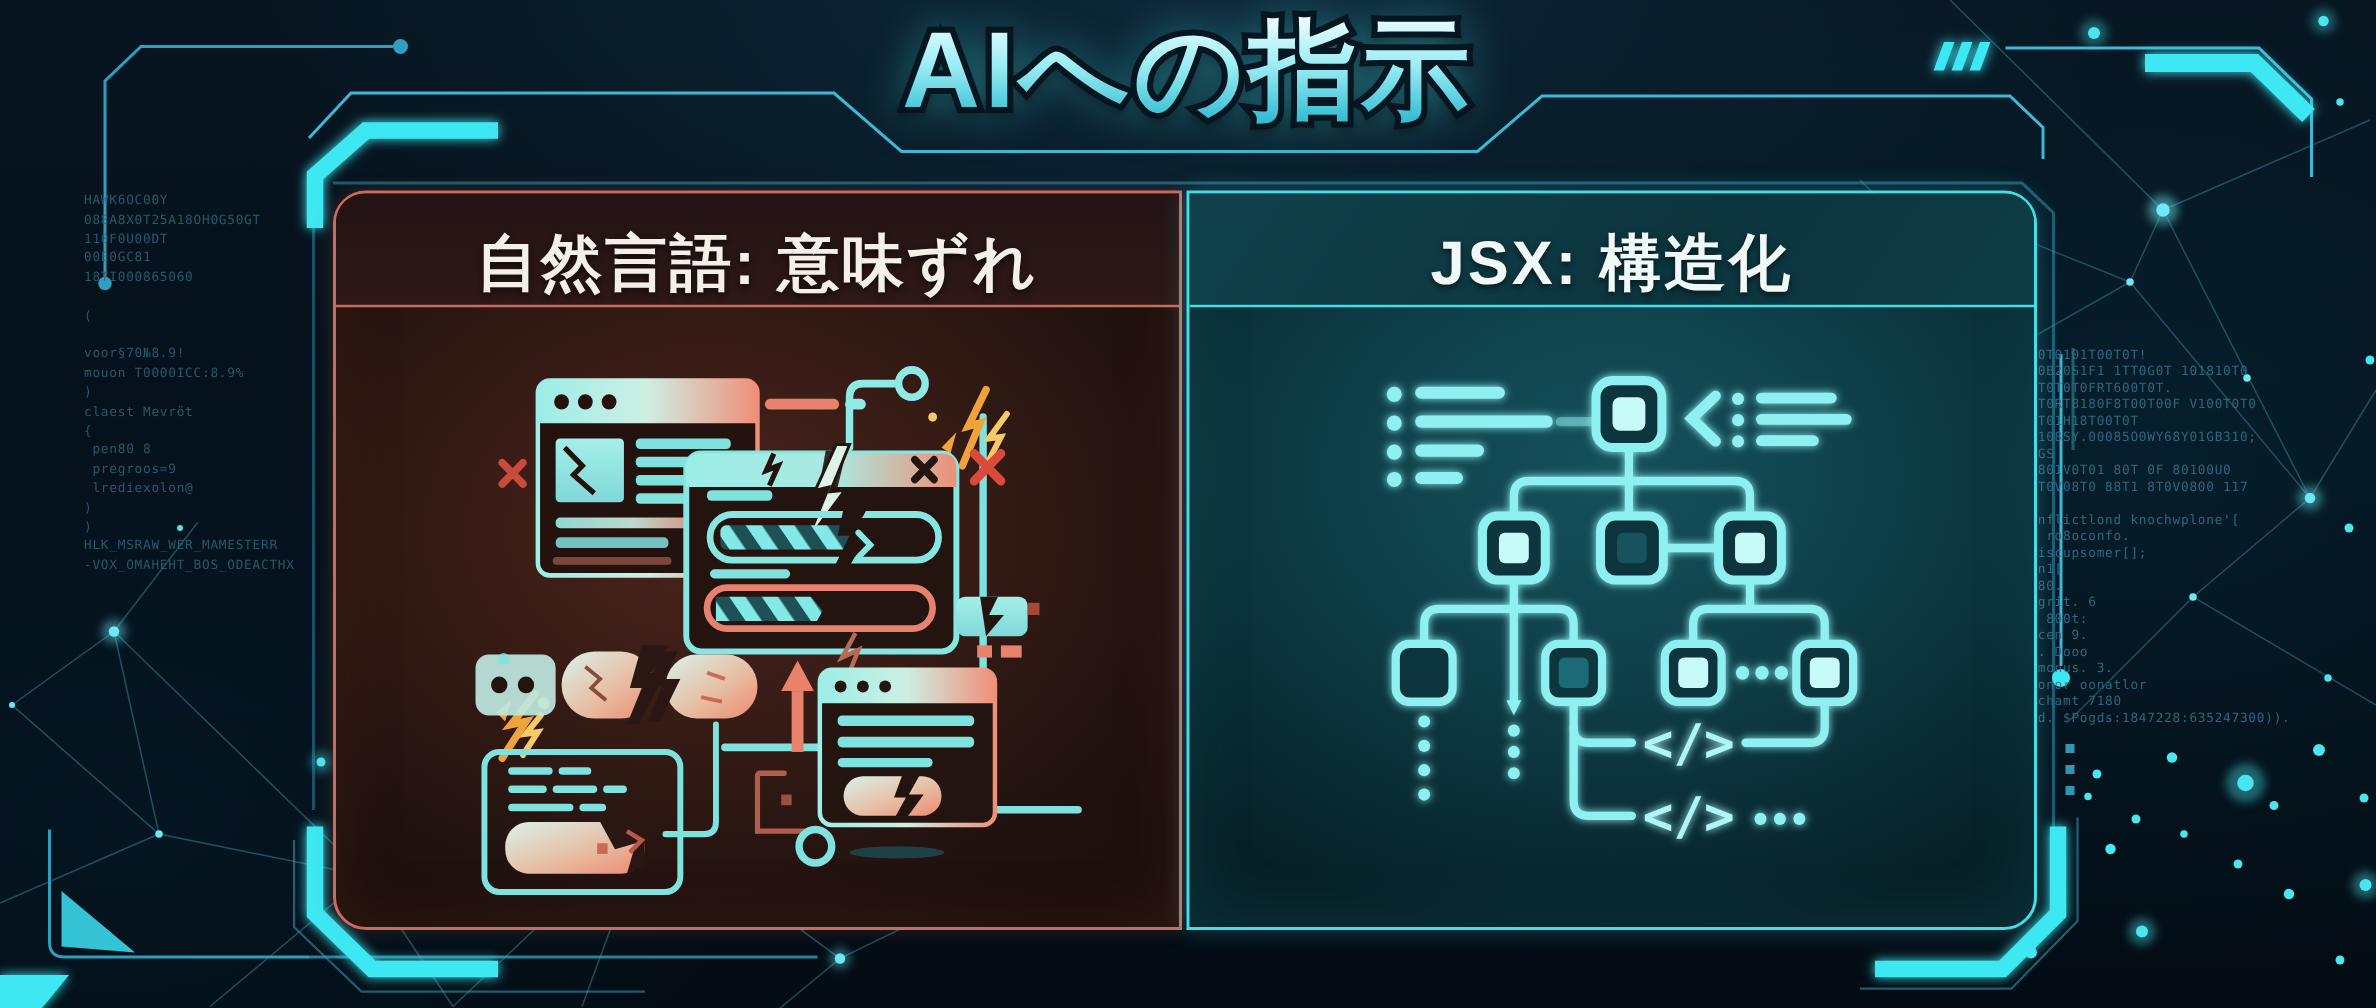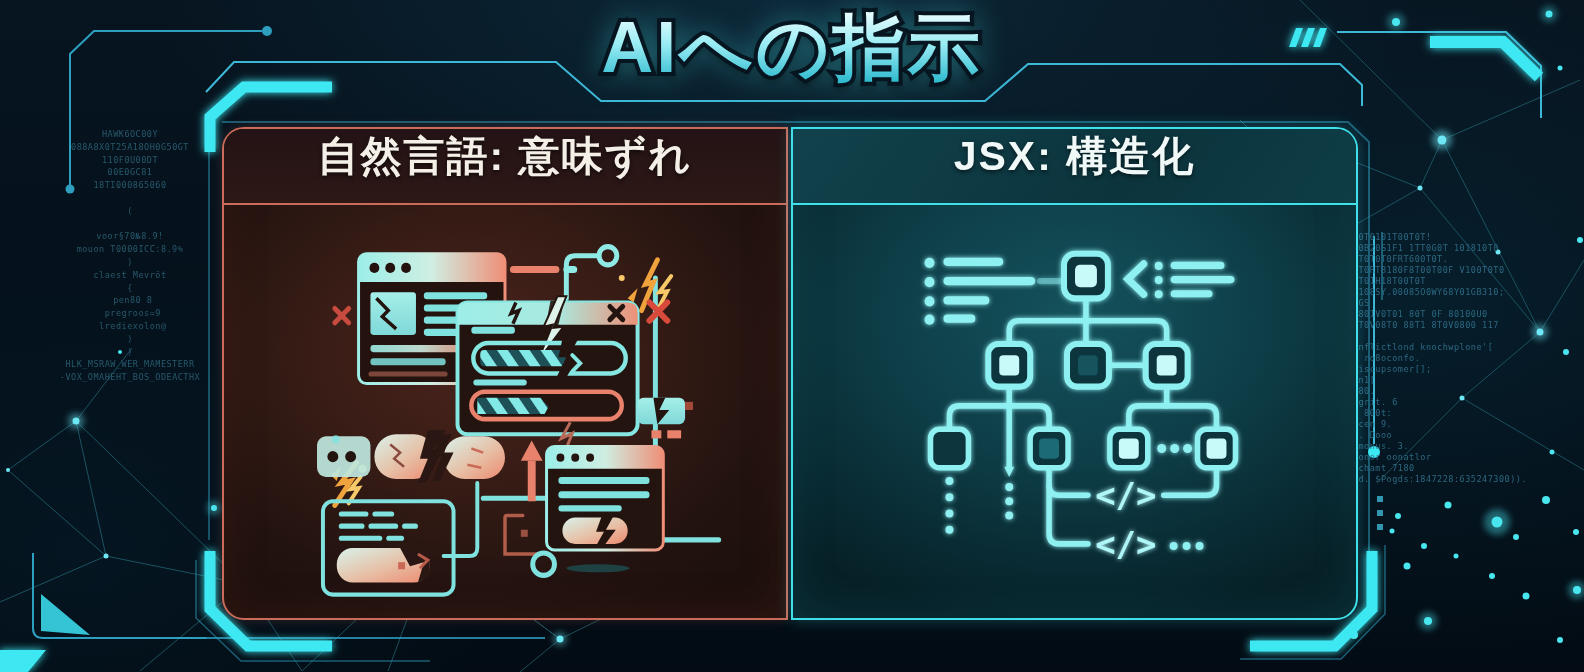--- a/index.html
+++ b/index.html
@@ -16,21 +16,21 @@
       radial-gradient(600px 420px at 5% 82%, rgba(8,45,65,.26), transparent 70%),
       linear-gradient(180deg,#071520,#04101a 55%,#030c14);
   }
   .bg-svg{position:absolute;inset:0;z-index:0;}
   
   .codecol{
     position:absolute;z-index:1;
     font-family:"DejaVu Sans Mono","Liberation Mono",monospace;
     color:#2d6579;white-space:pre;letter-spacing:.5px;
   }
-  .codecol-left{left:56px;top:128px;width:148px;text-align:center;font-size:8.5px;line-height:12.8px;opacity:.85;}
+  .codecol-left{left:56px;top:128px;width:148px;text-align:left;font-size:8.5px;line-height:12.8px;opacity:.85;}
   .codecol-left-edge{left:2px;top:366px;width:140px;font-size:8px;line-height:14px;opacity:.5;}
   .codecol-right{left:1336px;top:232px;width:232px;font-size:8.5px;line-height:11px;opacity:.9;color:#30708a;}
   
   .title{
     position:absolute;left:0;right:0;top:8px;z-index:3;margin:0;
     display:grid;place-items:center;
     font-size:72px;font-weight:800;letter-spacing:3px;line-height:1.1;
     filter:drop-shadow(0 0 14px rgba(70,225,240,.40)) drop-shadow(0 3px 3px rgba(0,0,0,.65));
   }
   .t-stroke{grid-area:1/1;color:#06141f;-webkit-text-stroke:8px rgba(6,20,31,.95);}
@@ -47,21 +47,21 @@
     background:radial-gradient(70% 62% at 44% 46%, #4a241d 0%, #371c15 42%, #231310 78%, #1d100d 100%);
     box-shadow:0 0 12px rgba(210,100,80,.22), inset 0 0 40px rgba(90,35,25,.35);
   }
   .panel-right{
     left:791px;width:567px;
     border:2.5px solid #3fe0ea;border-radius:0 22px 22px 0;
     background:radial-gradient(72% 64% at 50% 38%, #14525c 0%, #0e3f49 45%, #092b33 80%, #072027 100%);
     box-shadow:0 0 16px rgba(62,228,240,.28), inset 0 0 46px rgba(40,160,175,.14);
   }
   .panel-header{
-    height:74px;display:flex;align-items:flex-start;justify-content:center;
+    height:74px;display:flex;align-items:flex-end;justify-content:center;
     font-size:41px;font-weight:700;letter-spacing:2px;
   }
   .panel-left .panel-header{
     border-bottom:2.5px solid #cb6b59;color:#f4efe7;
     background:linear-gradient(180deg,#241315,#2d1815);
     text-shadow:0 2px 4px rgba(0,0,0,.6);
     border-radius:19px 0 0 0;
   }
   .panel-right .panel-header{
     border-bottom:2.5px solid #3fe0ea;color:#f0f9f7;

